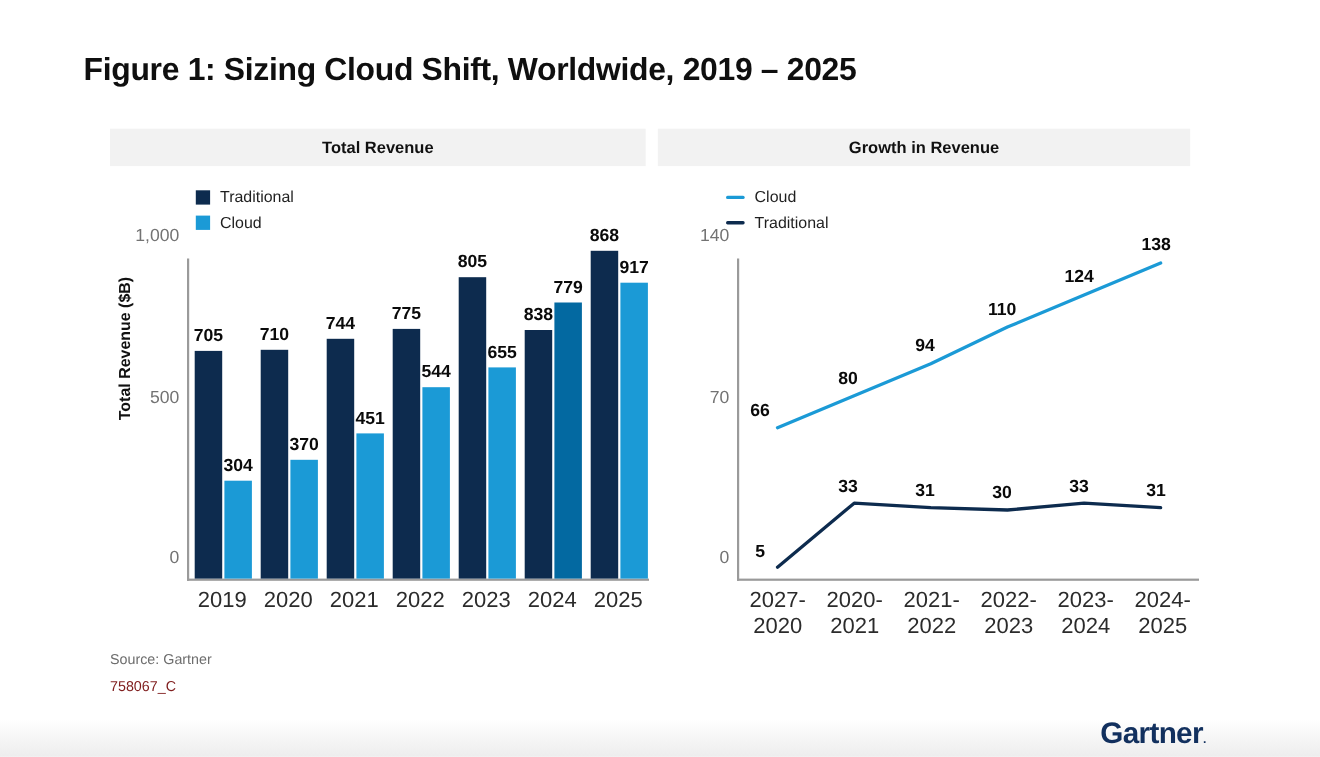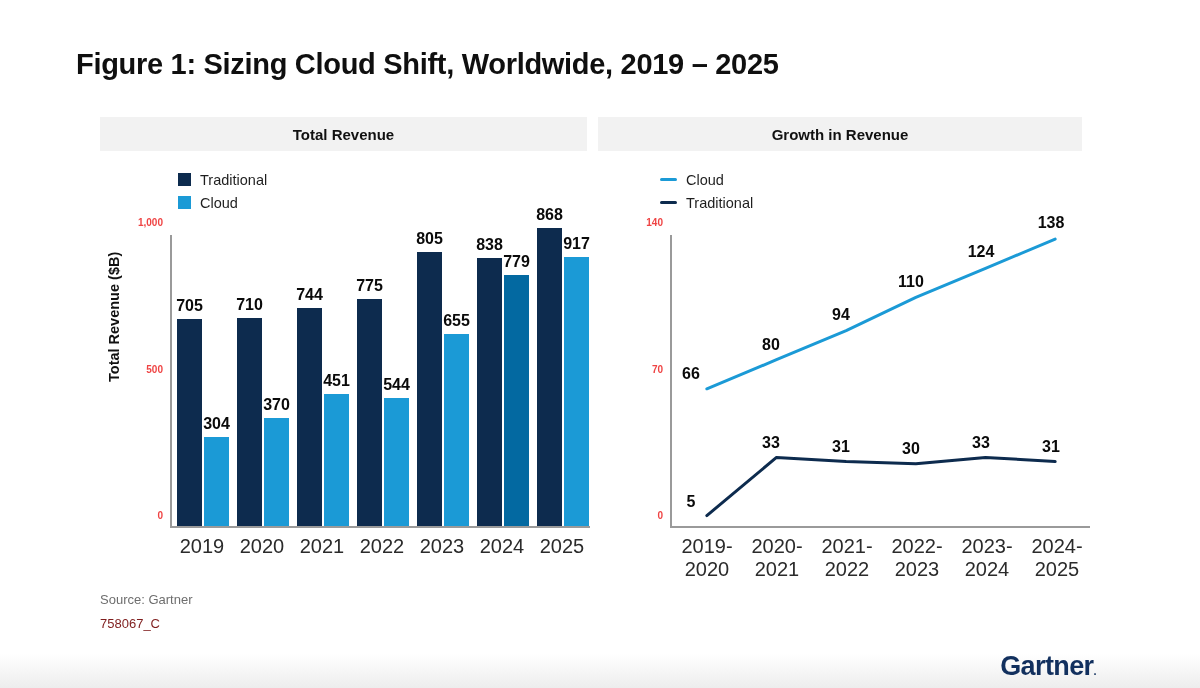--- a/index.html
+++ b/index.html
@@ -89,24 +89,23 @@
     border-bottom: 2px solid #9a9a9a;
     box-sizing: border-box;
   }
 
   
   .ytick {
     position: absolute;
     right: 100%;
     margin-right: 9px;
     transform: translateY(-50%);
-    font-size: 10px;
-    color: #ef4444;
-    white-space: nowrap;
-    font-weight: bold;
+    font-size: 16px;
+    color: #737373;
+    white-space: nowrap;
   }
 
   
   #y-axis-title {
     position: absolute;
     left: 10px;
     top: 222px;
     transform: rotate(-90deg);
     transform-origin: left top;
     font-size: 14.5px;
@@ -256,34 +255,34 @@
           <span class="bar-label">744</span>
         </div>
         <div class="bar cloud" style="height: 132.143px; background: rgb(27, 154, 214);">
           <span class="bar-label">451</span>
         </div>
       </div>
       <div class="bar-group" style="left: 185px; width: 52px;">
         <div class="bar traditional" style="height: 227.075px; background: rgb(13, 43, 78);">
           <span class="bar-label">775</span>
         </div>
-        <div class="bar cloud" style="height: 128px; background: rgb(27, 154, 214);">
+        <div class="bar cloud" style="height: 174px; background: rgb(27, 154, 214);">
           <span class="bar-label">544</span>
         </div>
       </div>
       <div class="bar-group" style="left: 245px; width: 52px;">
         <div class="bar traditional" style="height: 274px; background: rgb(13, 43, 78);">
           <span class="bar-label">805</span>
         </div>
         <div class="bar cloud" style="height: 191.915px; background: rgb(27, 154, 214);">
           <span class="bar-label">655</span>
         </div>
       </div>
       <div class="bar-group" style="left: 305px; width: 52px;">
-        <div class="bar traditional" style="height: 268px; background: rgb(13, 43, 78); margin-top: 40px;">
+        <div class="bar traditional" style="height: 226px; background: rgb(13, 43, 78); margin-top: 40px;">
           <span class="bar-label">838</span>
         </div>
         <div class="bar cloud" style="height: 251px; background: #0369a1;">
           <span class="bar-label">779</span>
         </div>
       </div>
       <div class="bar-group" style="left: 365px; width: 52px;">
         <div class="bar traditional" style="height: 298px; background: rgb(13, 43, 78);">
           <span class="bar-label">868</span>
         </div>
@@ -327,21 +326,21 @@
       <div class="point-label" style="left: 169px; top: 89.2714px;">94</div>
       <div class="point-label" style="left: 239px; top: 55.7857px;">110</div>
       <div class="point-label" style="left: 309px; top: 26.4857px;">124</div>
       <div class="point-label" style="left: 379px; top: -2.81429px;">138</div>
       <div class="point-label" style="left: 19px; top: 275.536px;">5</div>
       <div class="point-label" style="left: 99px; top: 216.936px;">33</div>
       <div class="point-label" style="left: 169px; top: 221.121px;">31</div>
       <div class="point-label" style="left: 239px; top: 223.214px;">30</div>
       <div class="point-label" style="left: 309px; top: 216.936px;">33</div>
       <div class="point-label" style="left: 379px; top: 221.121px;">31</div>
-      <div class="xlabel" style="left: 35px;">2019-
+      <div class="xlabel" style="left: 35px;">2027-
 2020</div>
       <div class="xlabel" style="left: 105px;">2020-
 2021</div>
       <div class="xlabel" style="left: 175px;">2021-
 2022</div>
       <div class="xlabel" style="left: 245px; text-align: center;">2022-
 2023</div>
       <div class="xlabel" style="left: 315px;">2023-
 2024</div>
       <div class="xlabel" style="left: 385px;">2024-

